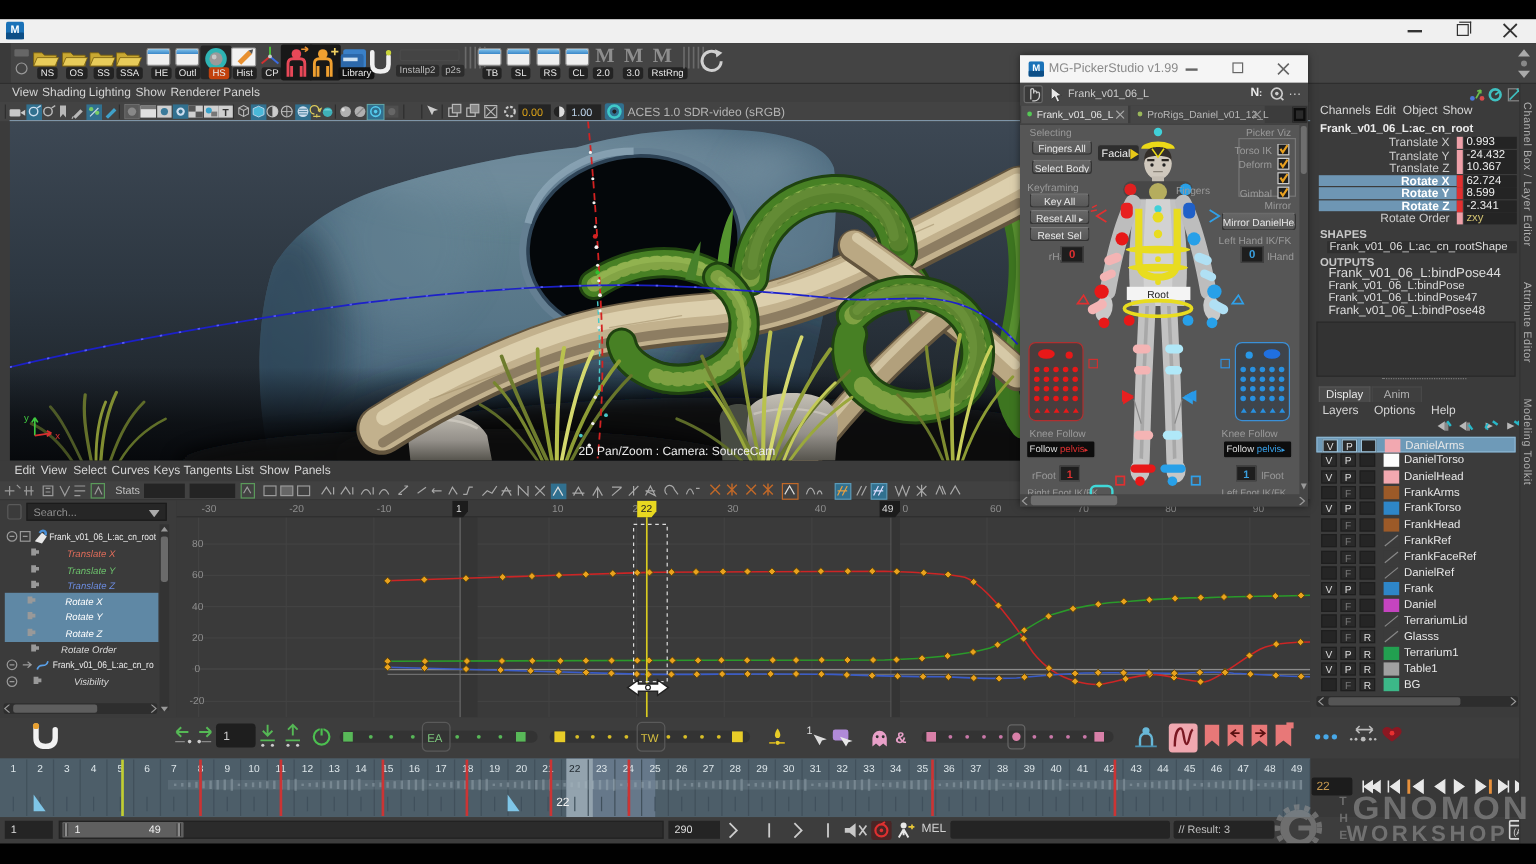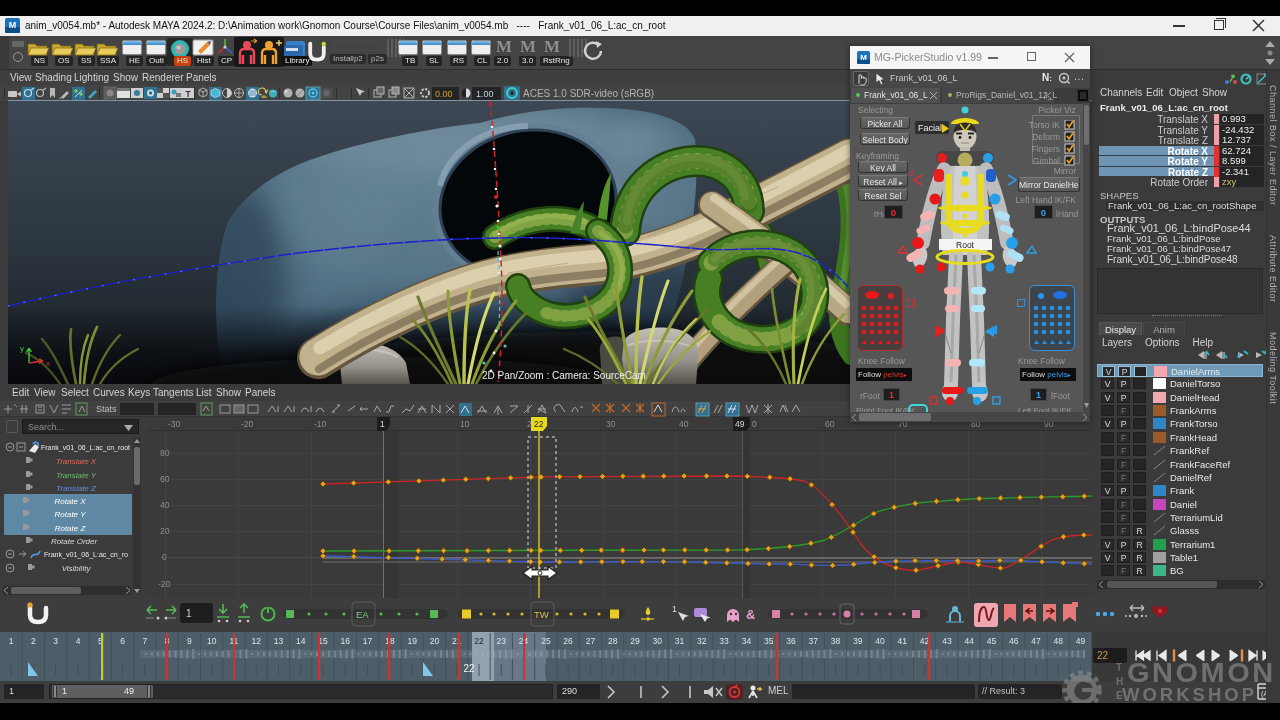--- a/index.html
+++ b/index.html
@@ -23,21 +23,20 @@
 </style></head><body>
 <div id="stage">
 
 <div class="abs" style="left:0;top:0;width:1280px;height:16px;background:#000"></div>
 <div class="abs" style="left:0;top:16px;width:1280px;height:20px;background:#f0f0f0">
   <svg class="abs" style="left:5px;top:2px" width="15" height="15" viewBox="0 0 15 15">
     <rect x="0" y="0" width="15" height="15" rx="2" fill="#1a72b8"></rect>
     <rect x="0" y="9" width="15" height="6" rx="1" fill="#0d4e86"></rect>
     <text x="7.5" y="9.5" font-size="9" font-weight="bold" fill="#fff" text-anchor="middle">M</text>
   </svg>
-  <div class="abs" style="left:25px;top:4px;font-size:10px;color:#111">anim_v0054.mb* - Autodesk MAYA 2024.2: D:\Animation work\Gnomon Course\Course Files\anim_v0054.mb&nbsp;&nbsp;&nbsp;----&nbsp;&nbsp;&nbsp;Frank_v01_06_L:ac_cn_root</div>
   <div class="abs" style="left:1173px;top:9px;width:12px;height:1.5px;background:#333"></div>
   <div class="abs" style="left:1214px;top:4px;width:10px;height:10px;border:1.5px solid #333"></div>
   <div class="abs" style="left:1216px;top:2px;width:10px;height:10px;border-right:1.5px solid #333;border-top:1.5px solid #333"></div>
   <svg class="abs" style="left:1252px;top:3px" width="13" height="13">
         <path d="M1,1 L12,12 M12,1 L1,12" stroke="#333" stroke-width="1.5"></path>
       </svg>
 </div>
 
 <div class="abs" style="left:0;top:36px;width:1280px;height:667px;background:#434343"></div>
 
@@ -1302,21 +1301,21 @@
       <span class="chval">0.993</span>
     </div>
   <div class="chrow" style="top:54.5px">
       <span class="chlab">Translate Y</span>
       <span class="chtick" style="background:#eea0a8"></span>
       <span class="chval">-24.432</span>
     </div>
   <div class="chrow" style="top:65px">
       <span class="chlab">Translate Z</span>
       <span class="chtick" style="background:#eea0a8"></span>
-      <span class="chval">12.737</span>
+      <span class="chval">10.367</span>
     </div>
   <div class="chrow" style="top:75.5px">
       <span class="abs" style="left:7px;top:0;width:115px;height:9.5px;background:#6e96b4"></span>
       <span class="chlab" style="color:#fff;font-weight:bold">Rotate X</span>
       <span class="chtick" style="background:#e03030"></span>
       <span class="chval">62.724</span>
     </div>
   <div class="chrow" style="top:86px">
       <span class="abs" style="left:7px;top:0;width:115px;height:9.5px;background:#6e96b4"></span>
       <span class="chlab" style="color:#fff;font-weight:bold">Rotate Y</span>
@@ -1327,21 +1326,21 @@
       <span class="abs" style="left:7px;top:0;width:115px;height:9.5px;background:#6e96b4"></span>
       <span class="chlab" style="color:#fff;font-weight:bold">Rotate Z</span>
       <span class="chtick" style="background:#e03030"></span>
       <span class="chval">-2.341</span>
     </div>
   <div class="chrow" style="top:107px">
       <span class="chlab">Rotate Order</span>
       <span class="chtick" style="background:#eea0a8"></span>
       <span class="chval" style="color:#d0c070">zxy</span>
     </div>
-  <div class="abs" style="left:8px;top:120px;font-size:9.5px;font-weight:normal;color:#c8c8c8">SHAPES</div>
+  <div class="abs" style="left:8px;top:120px;font-size:9.5px;font-weight:bold;color:#c8c8c8">SHAPES</div>
   <div class="abs" style="left:14px;top:131px;width:158px;height:10px;background:#2f2f2f;color:#ddd;font-size:9.5px;line-height:10px;padding-left:2px">Frank_v01_06_L:ac_cn_rootShape</div>
   <div class="abs" style="left:8px;top:144px;font-size:9.5px;font-weight:bold;color:#c8c8c8">OUTPUTS</div>
   <div class="abs" style="left:15px;top:152px;font-size:11px;color:#ddd">Frank_v01_06_L:bindPose44</div>
   <div class="abs" style="left:15px;top:162.5px;font-size:9.5px;color:#ddd">Frank_v01_06_L:bindPose</div>
   <div class="abs" style="left:15px;top:173px;font-size:9.5px;color:#ddd">Frank_v01_06_L:bindPose47</div>
   <div class="abs" style="left:15px;top:183.5px;font-size:10px;color:#ddd">Frank_v01_06_L:bindPose48</div>
   <div class="abs" style="left:5px;top:198px;width:166px;height:46px;background:#333333;border:1px solid #2a2a2a"></div>
   <div class="abs" style="left:60px;top:245px;width:70px;height:3px;border-top:1px dotted #777"></div>
   <div class="abs" style="left:7px;top:252px;width:43px;height:13px;background:#4a4a4a;color:#e8e8e8;font-size:9.5px;text-align:center;line-height:13px;border:1px solid #555;border-bottom:none">Display</div>
   <div class="abs" style="left:51px;top:252px;width:42px;height:13px;background:#3f3f3f;color:#b0b0b0;font-size:9.5px;text-align:center;line-height:13px;border:1px solid #484848;border-bottom:none">Anim</div>
@@ -1663,38 +1662,38 @@
         <rect x="92" y="340" width="21" height="7" rx="3.5" fill="#e81818"></rect>
         <rect x="117" y="340" width="21" height="7" rx="3.5" fill="#28a0e8"></rect>
         <circle cx="100" cy="354" r="4" fill="#e81818"></circle>
         <circle cx="127" cy="354" r="4" fill="#28a0e8"></circle>
         <rect x="80" y="350" width="7" height="7" fill="none" stroke="#e03030" stroke-width="1.4"></rect>
         <rect x="143" y="350" width="7" height="7" fill="none" stroke="#30a0e8" stroke-width="1.4"></rect>
       </g>
     </svg>
 
     <div class="plab" style="left:8px;top:2px">Selecting</div>
-    <div class="pbtn" style="left:10px;top:13px;width:50px;height:12px;line-height:12px">Picker All</div>
+    <div class="pbtn" style="left:10px;top:13px;width:50px;height:12px;line-height:12px">Fingers All</div>
     <div class="pbtn" style="left:10px;top:29px;width:50px;height:12px;line-height:12px">Select Body</div>
     <div class="plab" style="left:6px;top:48px">Keyframing</div>
     <div class="pbtn" style="left:8px;top:57px;width:50px;height:12px;line-height:12px">Key All</div>
     <div class="pbtn" style="left:8px;top:71px;width:50px;height:12px;line-height:12px">Reset All <span style="font-size:7px">▸</span></div>
     <div class="pbtn" style="left:8px;top:85px;width:50px;height:12px;line-height:12px">Reset Sel</div>
     <div class="plab" style="left:24px;top:106px">rHand</div>
     <div class="abs" style="left:34px;top:101px;width:19px;height:14px;background:#1e1e1e;border:1px solid #454545;color:#e03030;font-weight:bold;font-size:9.5px;text-align:center;line-height:13px">0</div>
 
     <div class="abs" style="left:64px;top:16px;width:36px;height:15px;background:#2e2e2e;border:1px solid #555;border-radius:3px;color:#f0f0f0;font-size:9px;line-height:14px;padding-left:3px">Facial<svg class="abs" style="left:26px;top:3px" width="9" height="9">
           <path d="M1,0 L8,4.5 L1,9 Z" fill="#e8c818"></path>
         </svg></div>
 
     <div class="plab" style="left:160px;top:2px;width:66px;text-align:right">Picker Viz</div>
     <div class="abs" style="left:182px;top:11px;width:48px;height:49px;border:1px solid #777"></div>
     <div class="plab" style="left:130px;top:17px;width:80px;text-align:right">Torso IK</div>
     <div class="plab" style="left:130px;top:29px;width:80px;text-align:right">Deform</div>
-    <div class="plab" style="left:130px;top:41px;width:80px;text-align:right">Fingers</div>
+    <div class="plab" style="left:130px;top:51px;width:80px;text-align:left">Fingers</div>
     <div class="plab" style="left:130px;top:53px;width:80px;text-align:right">Gimbal</div>
     <svg class="abs" style="left:214px;top:16px" width="12" height="50">
       <g>
           <rect x="1" y="0" width="9" height="9" fill="#1e1e1e" stroke="#ccc"></rect>
           <path d="M3,4 l2,3 l4,-6" stroke="#e8a020" stroke-width="1.8" fill="none"></path>
         </g>
       <g transform="translate(0,12)">
           <rect x="1" y="0" width="9" height="9" fill="#1e1e1e" stroke="#ccc"></rect>
           <path d="M3,4 l2,3 l4,-6" stroke="#e8a020" stroke-width="1.8" fill="none"></path>
         </g>

